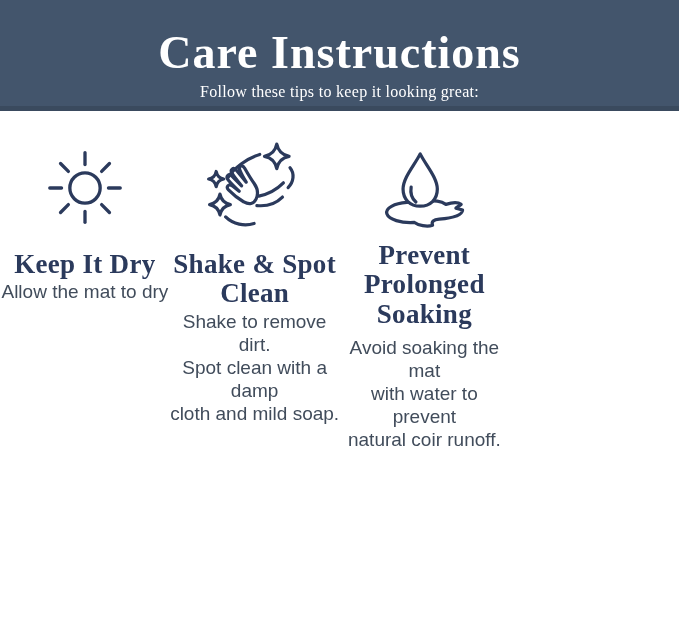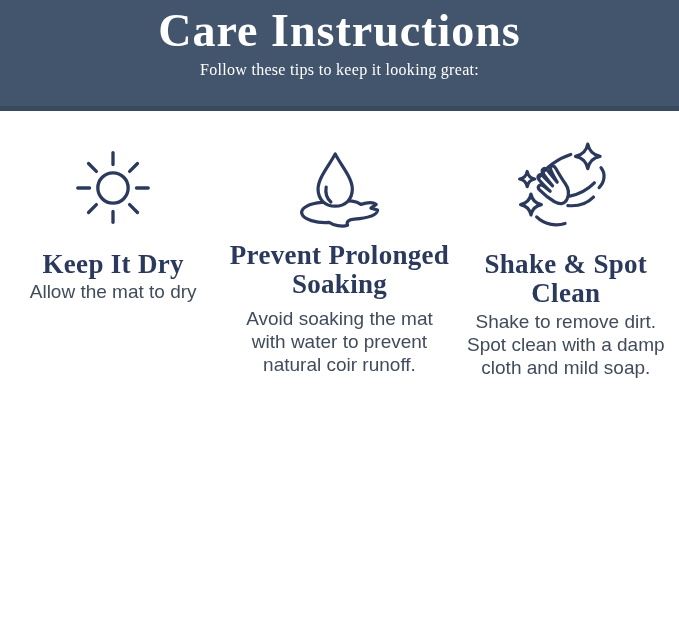--- a/index.html
+++ b/index.html
@@ -19,36 +19,36 @@
   
   .header{
     height:106px;
     background:var(--header-bg);
     border-bottom:5px solid var(--header-strip);
     text-align:center;
     color:#ffffff;
   }
   .header-title{
     margin:0;
-    padding-top:6px;
+    padding-top:28px;
     font-size:46px;
     font-weight:700;
     letter-spacing:1px;
     line-height:1.1;
   }
   .header-subtitle{
     margin:4px 0 0 0;
     font-size:16px;
     font-weight:400;
     letter-spacing:0.3px;
   }
   
   .grid{
     display:grid;
-    grid-template-columns:1fr 1fr 1fr;
+    grid-template-columns:1fr 1fr 1fr 1fr;
     grid-template-rows:250px auto;
   }
   .card{text-align:center;}
   .r1{padding-top:31px;}
   .r2{padding-top:40px;}
   .icon-wrap{
     display:flex;align-items:center;justify-content:center;
   }
   .r1 .icon-wrap{height:92px;margin-bottom:16px;}
   .r2 .icon-wrap{height:80px;margin-bottom:10px;}
@@ -105,41 +105,20 @@
         </svg>
       </div>
       <div class="card-title">
         <div>Keep It Dry</div>
       </div>
       <div class="card-body">
         <div>Allow the mat to dry</div>
       </div>
     </div>
 
-    <div class="card r2">
-      <div class="icon-wrap">
-        <svg class="icon" width="92" height="80" viewBox="0 0 96 84">
-
-          <path d="M30 54 C17 55 7 60 9 66 C11 72 24 76 38 75 C42 78 51 80 57 78 C55.5 74 58 72 64 71.5 C76 70.5 88 68 88.5 62 L81.5 60 L87 56 C83.5 53.5 76 54.5 71 56 C66 52.5 58 51.5 52 53 C46 52 36 53 30 54 Z"></path>
-
-          <path class="fill-white" d="M44 3 C38 15 26 28 26 40 C26 51 33.5 58 44 58 C54.5 58 62 51 62 40 C62 28 50 15 44 3 Z"></path>
-          <path d="M34.5 38 C33.5 44 35.5 50 39.5 53.5"></path>
-        </svg>
-      </div>
-      <div class="card-title">
-        <div>Prevent Prolonged</div>
-        <div>Soaking</div>
-      </div>
-      <div class="card-body">
-        <div>Avoid soaking the mat</div>
-        <div>with water to prevent</div>
-        <div>natural coir runoff.</div>
-      </div>
-    </div>
-
     <div class="card r1">
       <div class="icon-wrap">
         <svg class="icon" width="106" height="95" viewBox="0 0 112 100">
 
           <path d="M27 39 C34 28 48 18 61 14"></path>
           <path d="M93 28 C98 34 97 43 91 49"></path>
           <path d="M25 80 C33 88 45 90 55 87"></path>
 
           <path d="M79 3 Q81.1 13.9 92 16 Q81.1 18.1 79 29 Q76.9 18.1 66 16 Q76.9 13.9 79 3 Z"></path>
           <path d="M15 32 Q16.3 38.7 23 40 Q16.3 41.3 15 48 Q13.7 41.3 7 40 Q13.7 38.7 15 32 Z"></path>
@@ -156,15 +135,36 @@
       <div class="card-title">
         <div>Shake &amp; Spot Clean</div>
       </div>
       <div class="card-body">
         <div>Shake to remove dirt.</div>
         <div>Spot clean with a damp</div>
         <div>cloth and mild soap.</div>
       </div>
     </div>
 
+    <div class="card r2">
+      <div class="icon-wrap">
+        <svg class="icon" width="92" height="80" viewBox="0 0 96 84">
+
+          <path d="M30 54 C17 55 7 60 9 66 C11 72 24 76 38 75 C42 78 51 80 57 78 C55.5 74 58 72 64 71.5 C76 70.5 88 68 88.5 62 L81.5 60 L87 56 C83.5 53.5 76 54.5 71 56 C66 52.5 58 51.5 52 53 C46 52 36 53 30 54 Z"></path>
+
+          <path class="fill-white" d="M44 3 C38 15 26 28 26 40 C26 51 33.5 58 44 58 C54.5 58 62 51 62 40 C62 28 50 15 44 3 Z"></path>
+          <path d="M34.5 38 C33.5 44 35.5 50 39.5 53.5"></path>
+        </svg>
+      </div>
+      <div class="card-title">
+        <div>Prevent Prolonged</div>
+        <div>Soaking</div>
+      </div>
+      <div class="card-body">
+        <div>Avoid soaking the mat</div>
+        <div>with water to prevent</div>
+        <div>natural coir runoff.</div>
+      </div>
+    </div>
+
 
   </div>
 </div>
 
 </body></html>

